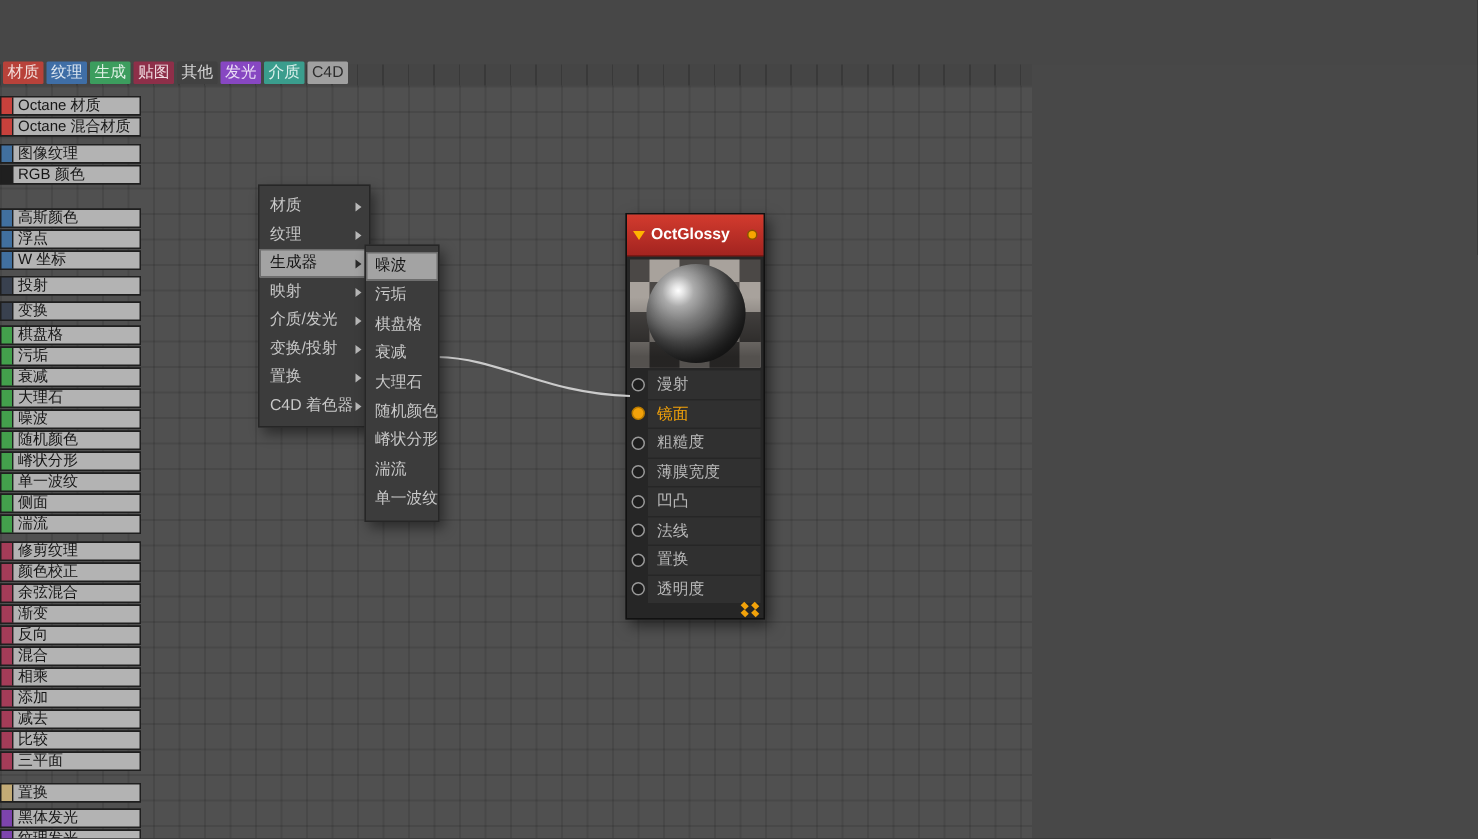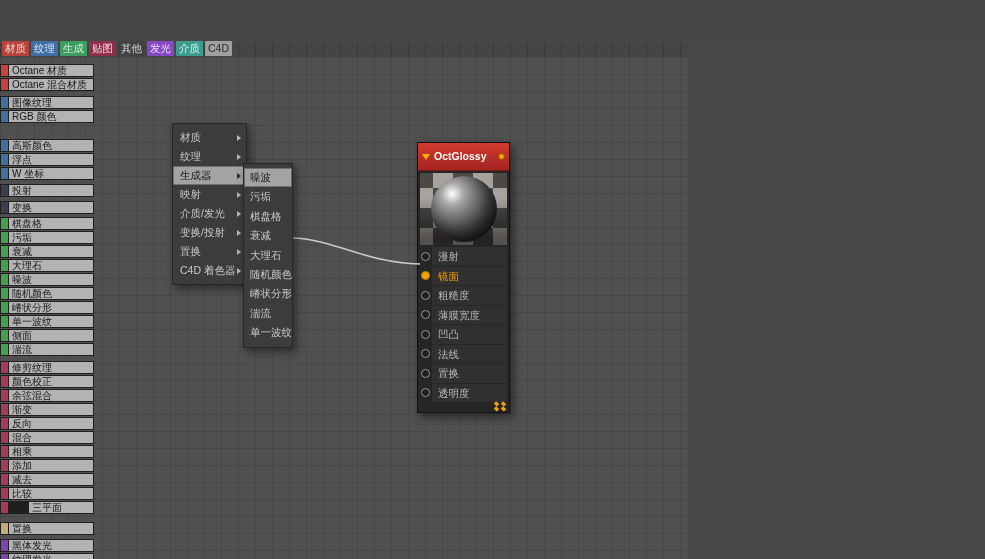--- a/index.html
+++ b/index.html
@@ -183,21 +183,21 @@
       <div class="side-row" style="margin-top: 0px;">
         <span class="side-chip" style="background: rgb(200, 65, 60);"></span>
         <span class="side-label">Octane 混合材质</span>
       </div>
 
       <div class="side-row" style="margin-top: 5px;">
         <span class="side-chip" style="background: rgb(65, 112, 159);"></span>
         <span class="side-label">图像纹理</span>
       </div>
 
-      <div class="side-row" style="margin-top: 0px;">
+      <div class="side-row" style="margin-top: 0px; align-items: flex-end;">
         <span class="side-chip" style="background: rgb(65, 112, 159);"></span>
         <span class="side-label">RGB 颜色</span>
       </div>
 
       <div class="side-row" style="margin-top: 16px;">
         <span class="side-chip" style="background: rgb(65, 112, 159);"></span>
         <span class="side-label">高斯颜色</span>
       </div>
 
       <div class="side-row" style="margin-top: 0px;">
@@ -313,21 +313,21 @@
       <div class="side-row" style="margin-top: 0px;">
         <span class="side-chip" style="background: rgb(164, 60, 88);"></span>
         <span class="side-label">减去</span>
       </div>
 
       <div class="side-row" style="margin-top: 0px;">
         <span class="side-chip" style="background: rgb(164, 60, 88);"></span>
         <span class="side-label">比较</span>
       </div>
 
-      <div class="side-row" style="margin-top: 0px; gap: 20px;">
+      <div class="side-row" style="margin-top: 0px;">
         <span class="side-chip" style="background: rgb(164, 60, 88);"></span>
         <span class="side-label">三平面</span>
       </div>
 
       <div class="side-row" style="margin-top: 8px;">
         <span class="side-chip" style="background: rgb(195, 171, 118);"></span>
         <span class="side-label">置换</span>
       </div>
 
       <div class="side-row" style="margin-top: 4px;">

